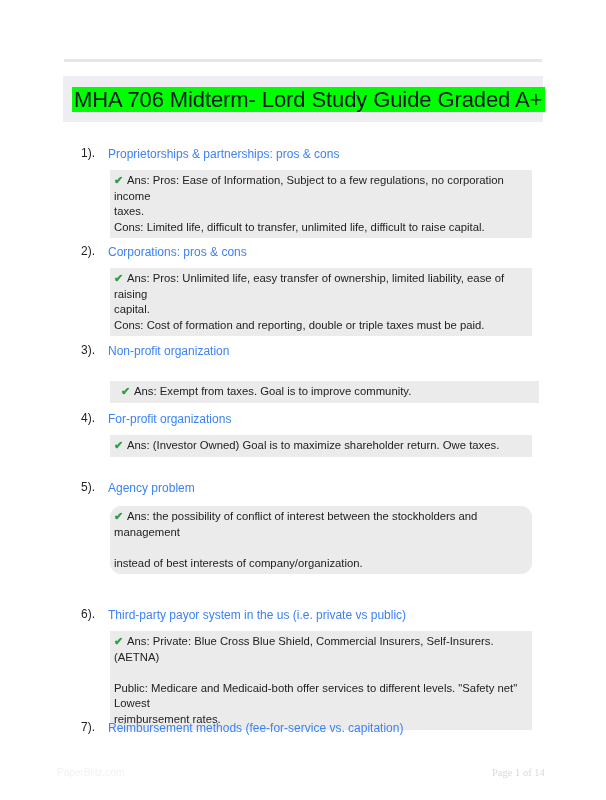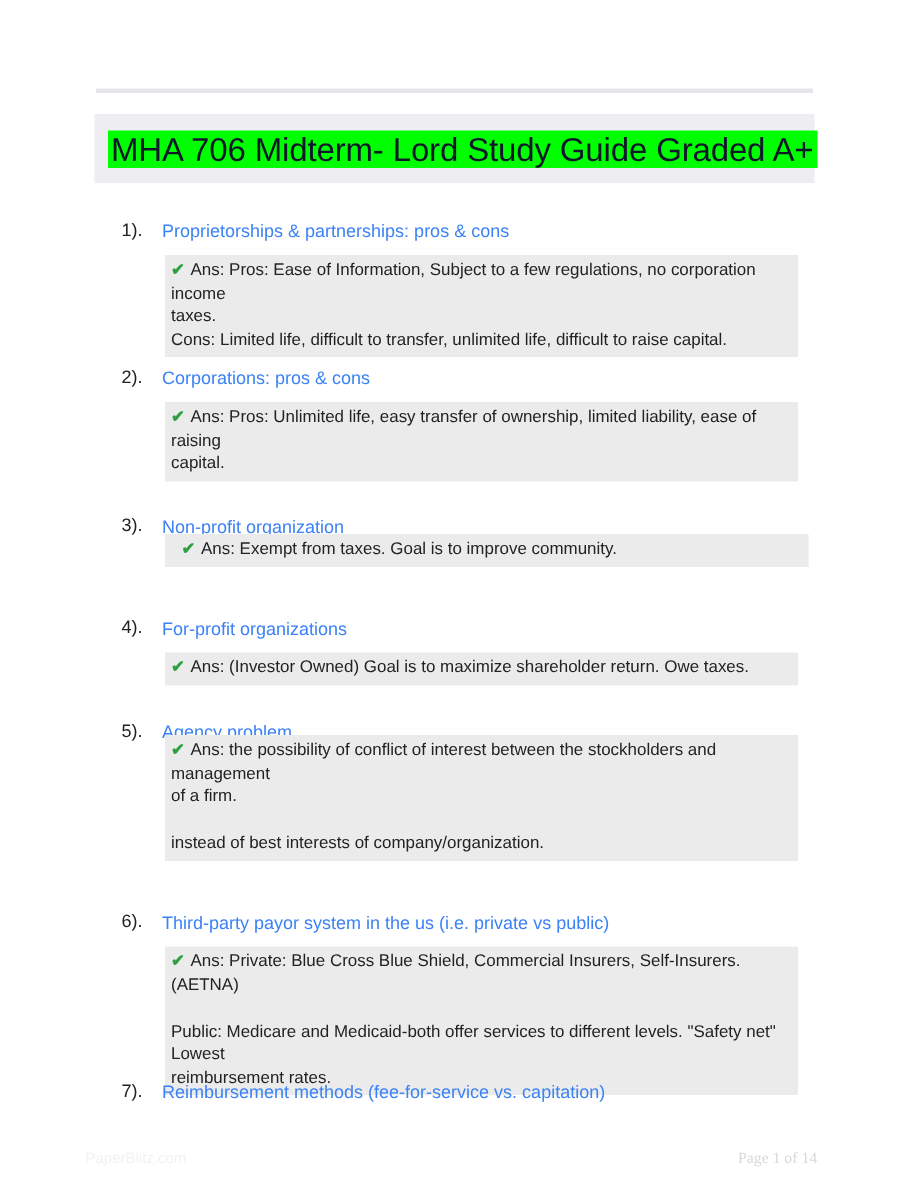--- a/index.html
+++ b/index.html
@@ -122,45 +122,45 @@
     <span class="ans-line">Cons: Limited life, difficult to transfer, unlimited life, difficult to raise capital.</span>
   </div>
 </div>
 
 <div class="qa" style="top:243px;">
   <span class="q-num">2).</span>
   <span class="q-text">Corporations: pros &amp; cons</span>
   <div class="ans-box" style="top:25px;">
     <span class="ans-line"><span class="check">✔</span><span>Ans: Pros: Unlimited life, easy transfer of ownership, limited liability, ease of raising</span></span>
     <span class="ans-line">capital.</span>
+    <span class="ans-line">Cons: Cost of formation and reporting, double or triple taxes must be paid.</span>
   </div>
 </div>
 
 <div class="qa" style="top:342px;">
   <span class="q-num">3).</span>
   <span class="q-text">Non-profit organization</span>
-  <div class="ans-box" style="top:14px;padding-left:11px;">
+  <div class="ans-box" style="top:39px;padding-left:11px;">
     <span class="ans-line"><span class="check">✔</span><span>Ans: Exempt from taxes. Goal is to improve community.</span></span>
   </div>
 </div>
 
 <div class="qa" style="top:410px;">
   <span class="q-num">4).</span>
   <span class="q-text">For-profit organizations</span>
   <div class="ans-box" style="top:25px;">
     <span class="ans-line"><span class="check">✔</span><span>Ans: (Investor Owned) Goal is to maximize shareholder return. Owe taxes.</span></span>
   </div>
 </div>
 
 <div class="qa" style="top:479px;">
   <span class="q-num">5).</span>
   <span class="q-text">Agency problem</span>
-  <div class="ans-box" style="top:11px;">
+  <div class="ans-box" style="top:27px;border-radius:11px;">
     <span class="ans-line"><span class="check">✔</span><span>Ans: the possibility of conflict of interest between the stockholders and management</span></span>
-    <span class="ans-line">of a firm.</span>
     <span class="ans-line"></span>
     <span class="ans-line">instead of best interests of company/organization.</span>
   </div>
 </div>
 
 <div class="qa" style="top:606px;">
   <span class="q-num">6).</span>
   <span class="q-text">Third-party payor system in the us (i.e. private vs public)</span>
   <div class="ans-box" style="top:25px;">
     <span class="ans-line"><span class="check">✔</span><span>Ans: Private: Blue Cross Blue Shield, Commercial Insurers, Self-Insurers. (AETNA)</span></span>

